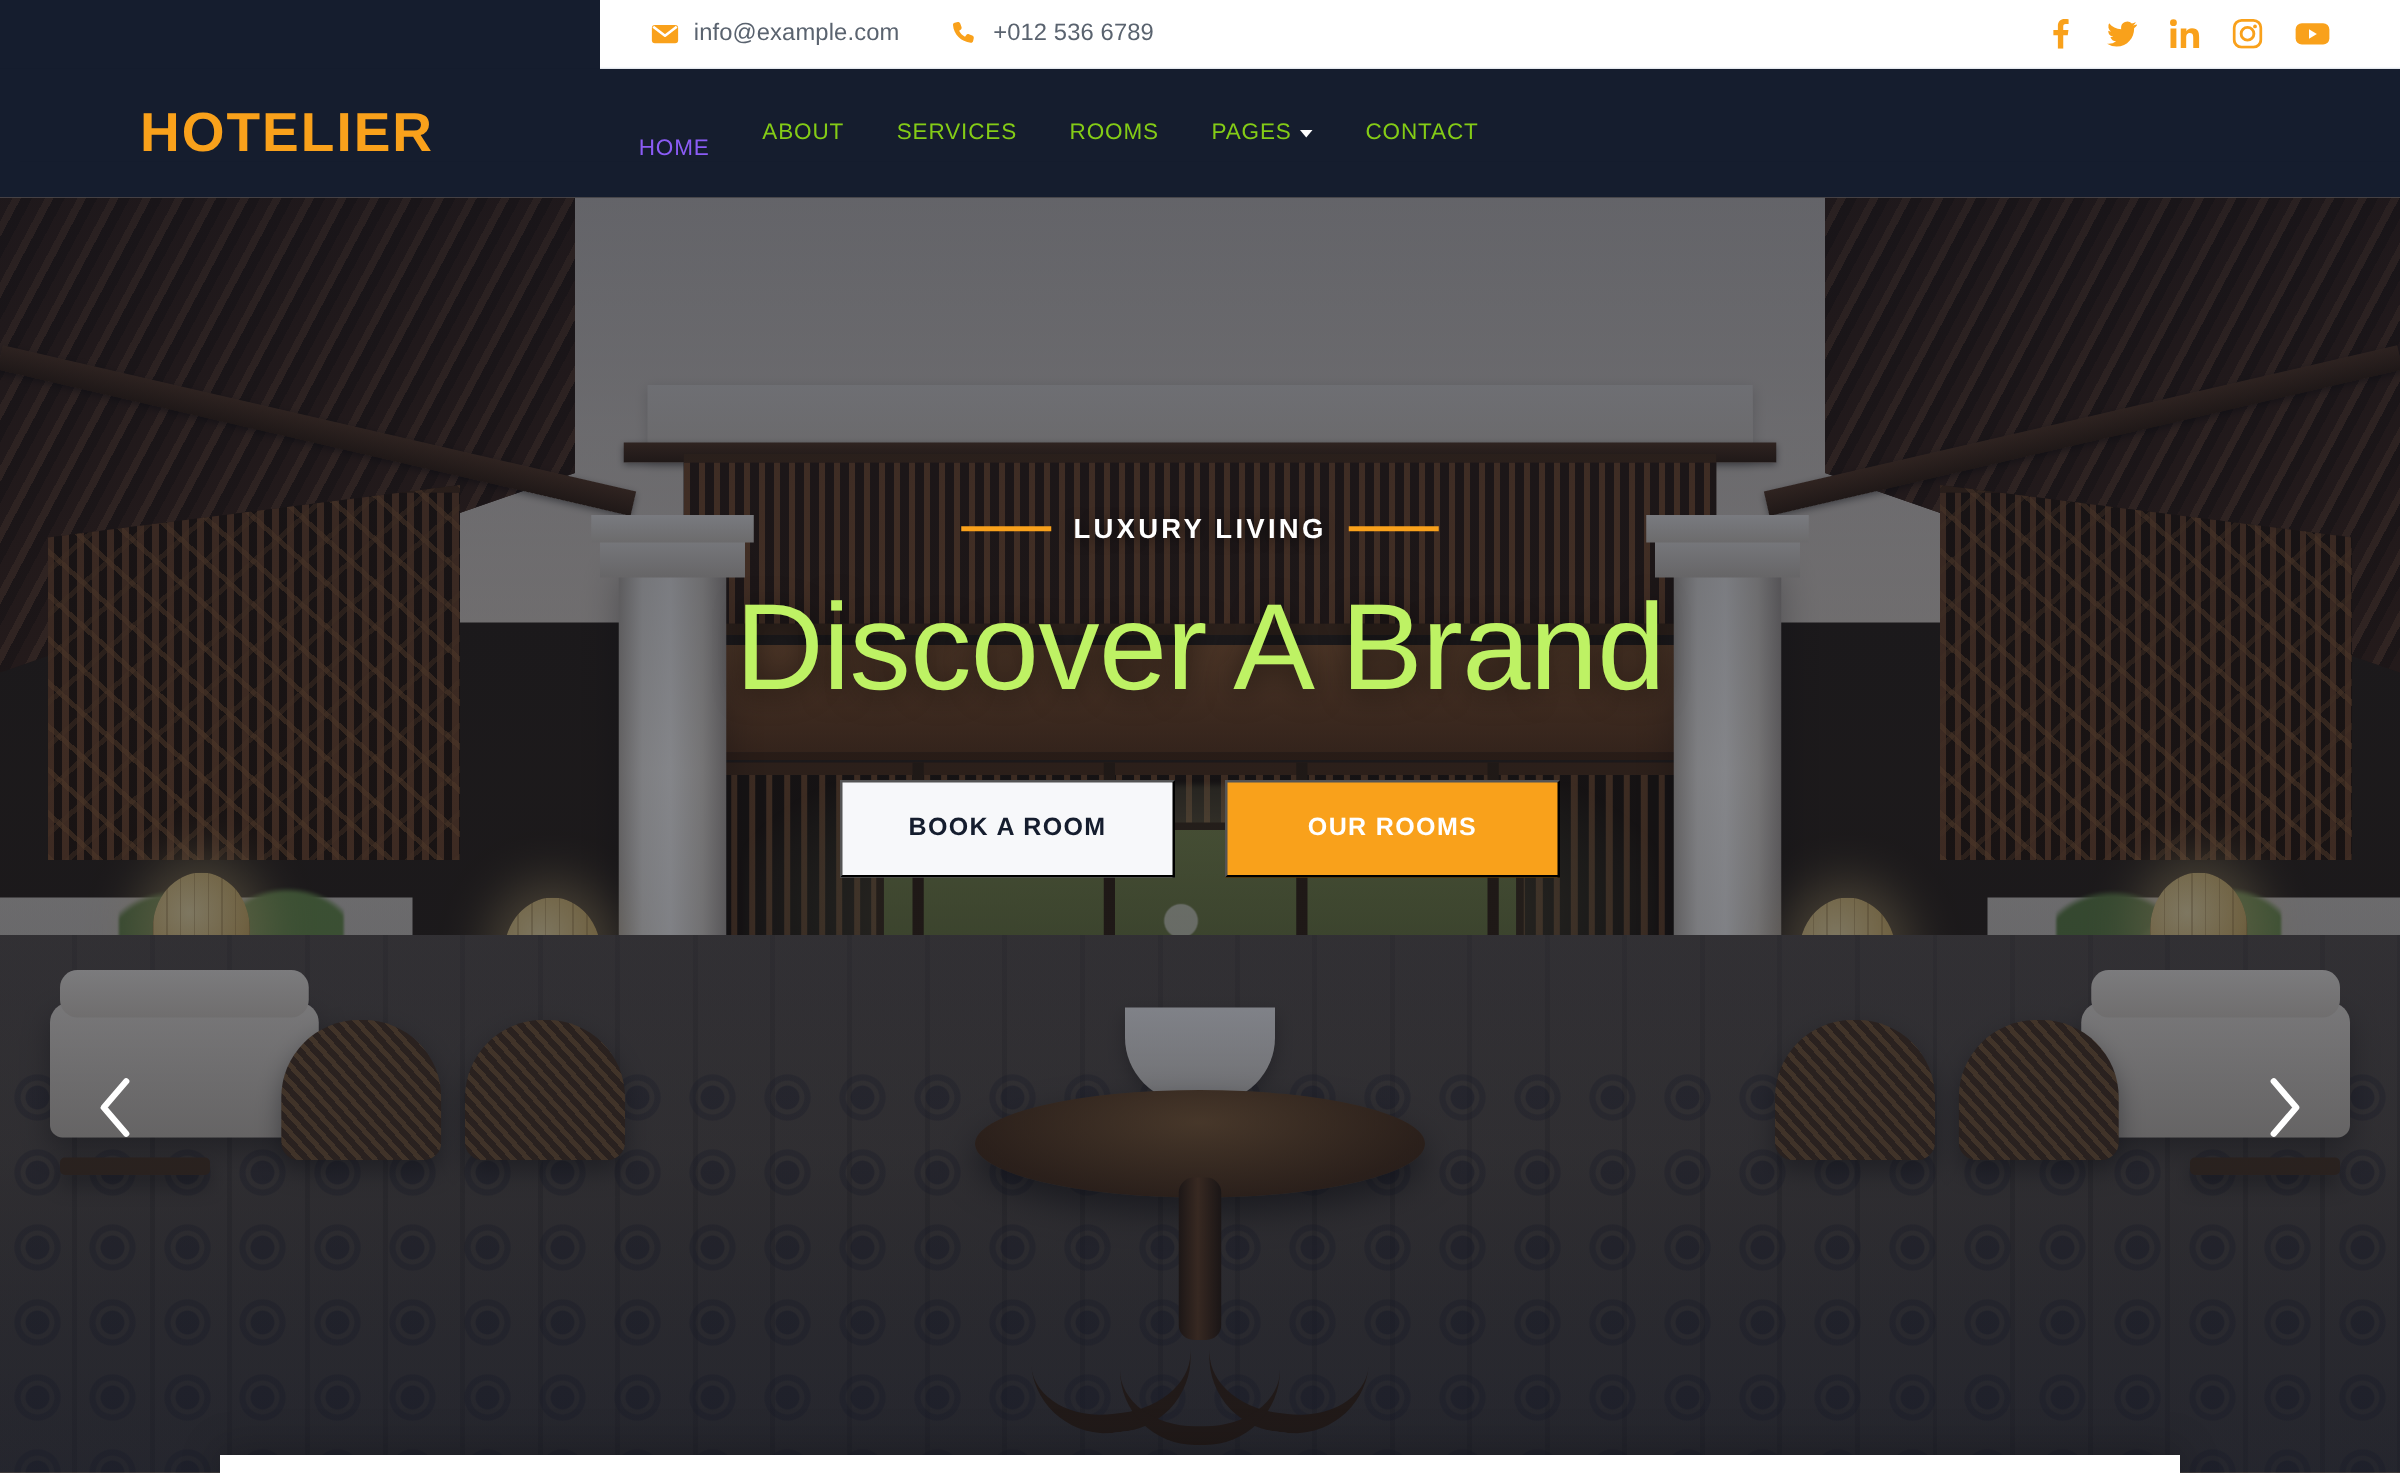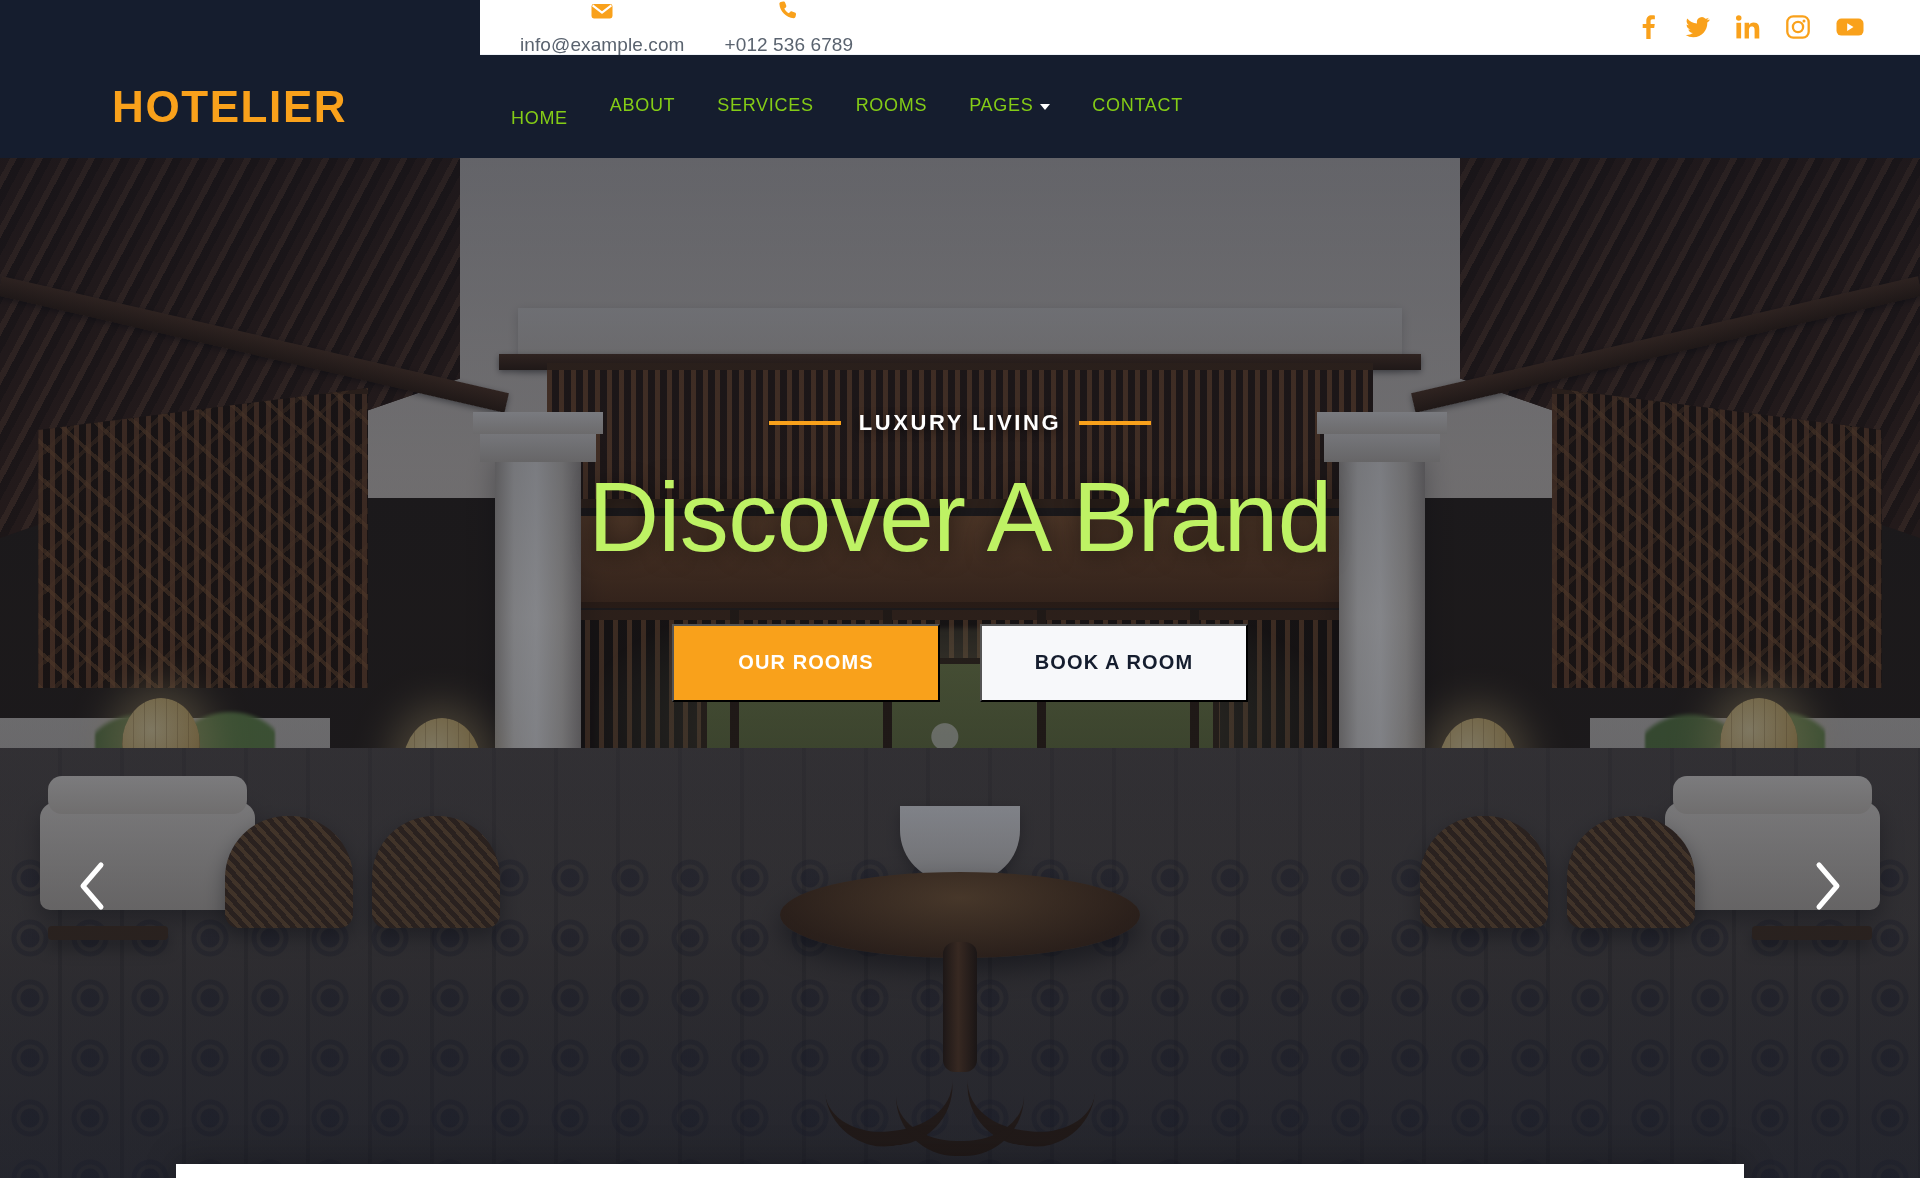--- a/index.html
+++ b/index.html
@@ -15,21 +15,21 @@
     position:absolute; top:0; left:0; width:1920px; height:55px;
     display:flex; z-index:40;
   }
   .topbar-left-dark{ width:480px; height:55px; background:#151d2e; }
   .topbar-white{
     flex:1; height:55px; background:#fff;
     display:flex; align-items:center; padding:0 32px 0 40px;
     border-bottom:1px solid #eef2f7;
   }
   .contact-group{ display:flex; align-items:center; gap:40px; }
-  .contact-item{ display:flex; align-items:center; gap:11px;flex-direction:column; }
+  .contact-item{ display:flex; align-items:center; gap:11px; }
   .contact-item .txt{
     font-size:19px; color:#5a636f; font-family:"Liberation Sans",sans-serif;
     letter-spacing:.1px;
   }
   .ic{ display:inline-flex; align-items:center; justify-content:center; }
   .social-group{ margin-left:auto; display:flex; align-items:center; gap:26px; padding-right:24px; }
   .social-group .ic{ cursor:pointer; }
 
   
   .navbar{
@@ -42,21 +42,21 @@
     letter-spacing:1.6px; line-height:1;
     font-family:"Liberation Sans",sans-serif;
   }
   .nav-links{ display:flex; align-items:center; gap:0; margin-left:-6px; }
   .nav-link{
     color:#84cc16; font-size:18px; letter-spacing:.7px;
     padding:0 21px; text-decoration:none; white-space:nowrap;
     font-family:"Liberation Sans",sans-serif; cursor:pointer;
     display:flex; align-items:center; gap:7px;
   }
-  .nav-link.active{ color:#84cc16;margin-top:26px; }
+  .nav-link.active{ color:#8b5cf6;margin-top:26px; }
   .caret{
     width:0;height:0;border-left:5.5px solid transparent;
     border-right:5.5px solid transparent;border-top:6.5px solid #fff;
     display:inline-block; margin-top:2px;
   }
   .premium-btn{
     position:absolute; right:0; top:0; width:378px; height:103px;
     background:#f9a11b; display:flex; align-items:center; justify-content:center;
     gap:22px; cursor:pointer;
   }
@@ -521,22 +521,22 @@
       <span class="bar"></span>
       <span class="txt">LUXURY LIVING</span>
       <span class="bar"></span>
     </div>
 
     <h1 class="hero-title">
       <span>Discover A Brand</span><br>
     </h1>
 
     <div class="hero-actions">
+      <button class="btn btn-light">BOOK A ROOM</button>
       <button class="btn btn-primary">OUR ROOMS</button>
-      <button class="btn btn-light">BOOK A ROOM</button>
     </div>
   </div>
 
   <div class="navarrow prev">
     <span>
       <svg width="34" height="52" viewBox="0 0 34 52">
           <path d="M26 5L8 26l18 21" stroke="#fff" stroke-width="5" fill="none" stroke-linecap="round" stroke-linejoin="round"></path>
         </svg>
     </span>
   </div>

